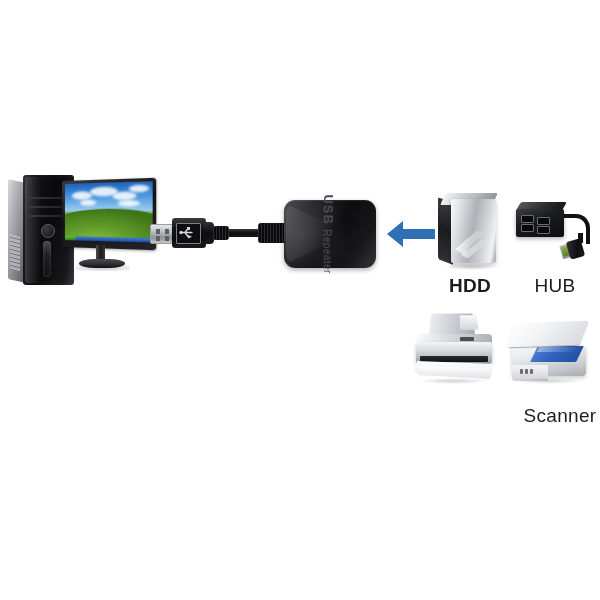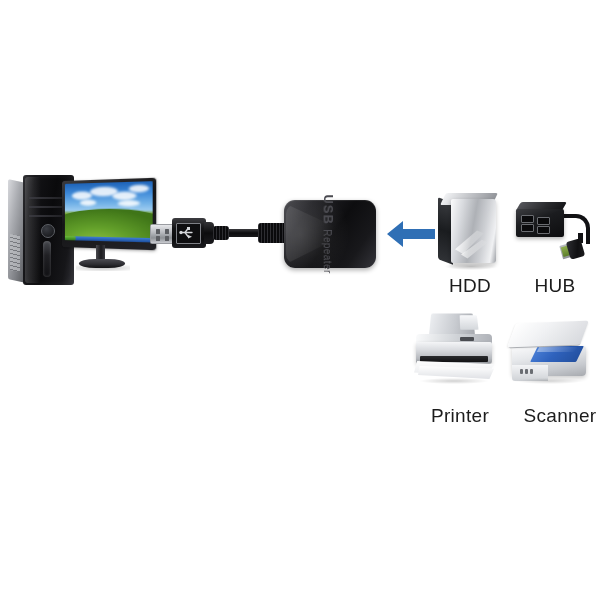--- a/index.html
+++ b/index.html
@@ -458,21 +458,21 @@
   </div>
 
   <div class="abs" id="hdd">
     <div class="hdd-shadow"></div>
     <div class="hdd-side"></div>
     <div class="hdd-top"></div>
     <div class="hdd-face"></div>
     <div class="hdd-swoosh"></div>
     <div class="hdd-swoosh2"></div>
   </div>
-  <div class="dev-label" style="left:420px; top:275px; width:100px;">HDD</div>
+  <div class="dev-label" style="left:420px; top:275px; width:100px;font-weight:bold;">HDD</div>
 
   <div class="abs" id="hub">
     <div class="hub-cable"></div>
     <div class="hub-cable2"></div>
     <div class="hub-top"></div>
     <div class="hub-body"></div>
     <div class="hub-port" style="left:5px;  top:24px;"></div>
     <div class="hub-port" style="left:21px; top:26px;"></div>
     <div class="hub-port" style="left:5px;  top:15px;"></div>
     <div class="hub-port" style="left:21px; top:17px;"></div>
@@ -487,21 +487,20 @@
       <div class="pr-feed-slot"></div>
     </div>
     <div class="pr-top"></div>
     <div class="pr-panel"></div>
     <div class="pr-body"></div>
     <div class="pr-slot-dark"></div>
     <div class="pr-tray"></div>
     <div class="pr-tray2"></div>
     <div class="pr-shadow"></div>
   </div>
-  <div class="dev-label" style="left:405px; top:405px; width:110px;">Printer</div>
 
   <div class="abs" id="scanner">
     <div class="sc-body"></div>
     <div class="sc-glass"></div>
     <div class="sc-glass-hi"></div>
     <div class="sc-lid-edge"></div>
     <div class="sc-lid"></div>
     <div class="sc-front"></div>
     <div class="sc-btn" style="left:12px; top:47px;"></div>
     <div class="sc-btn" style="left:17px; top:47px;"></div>

